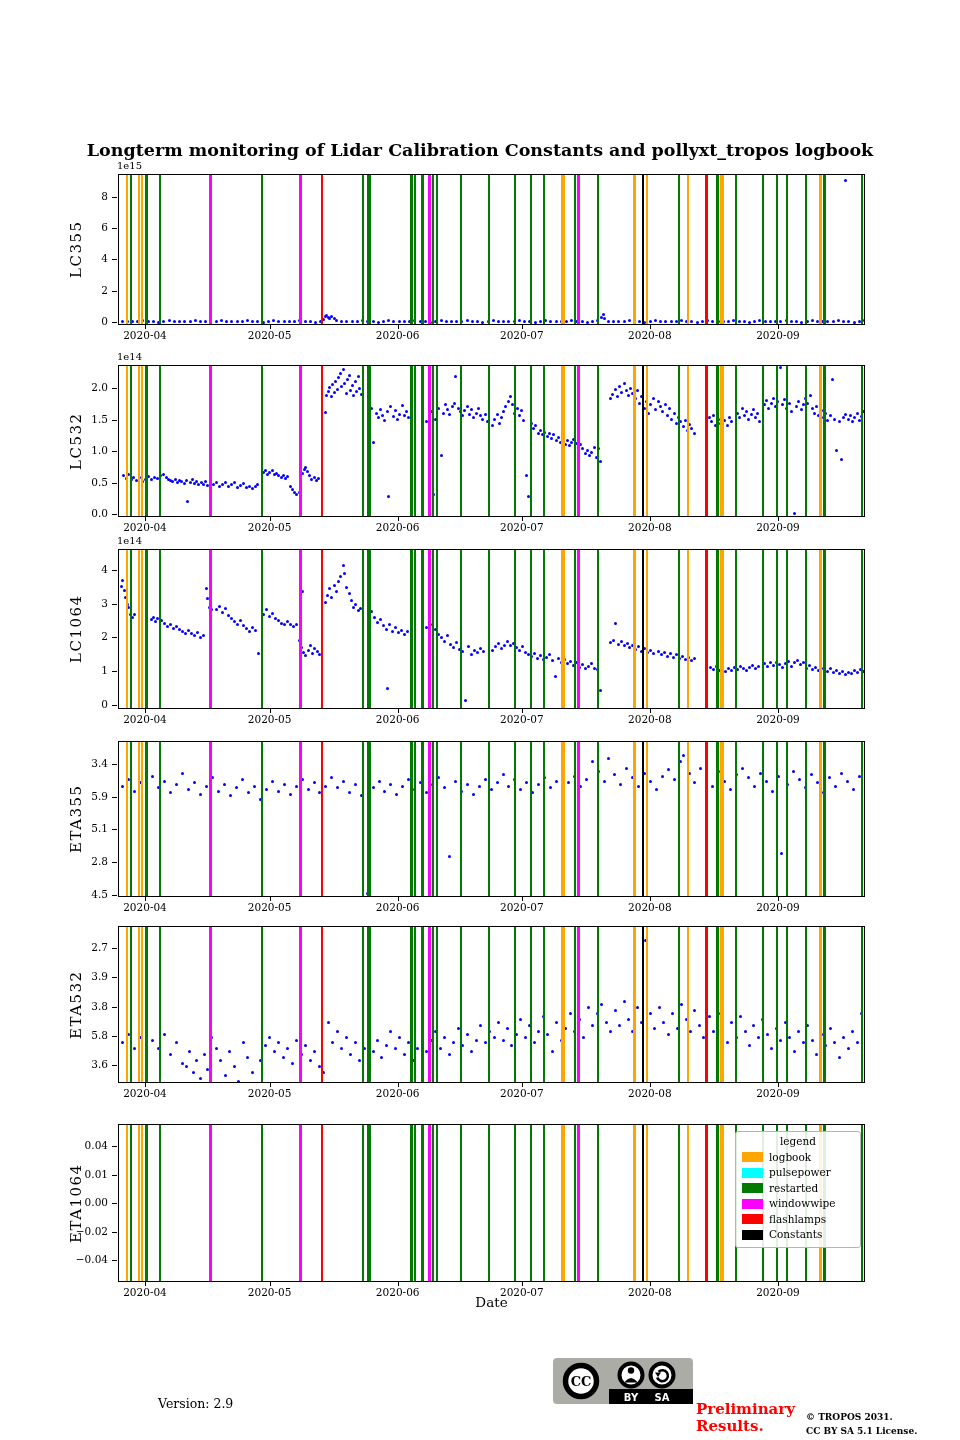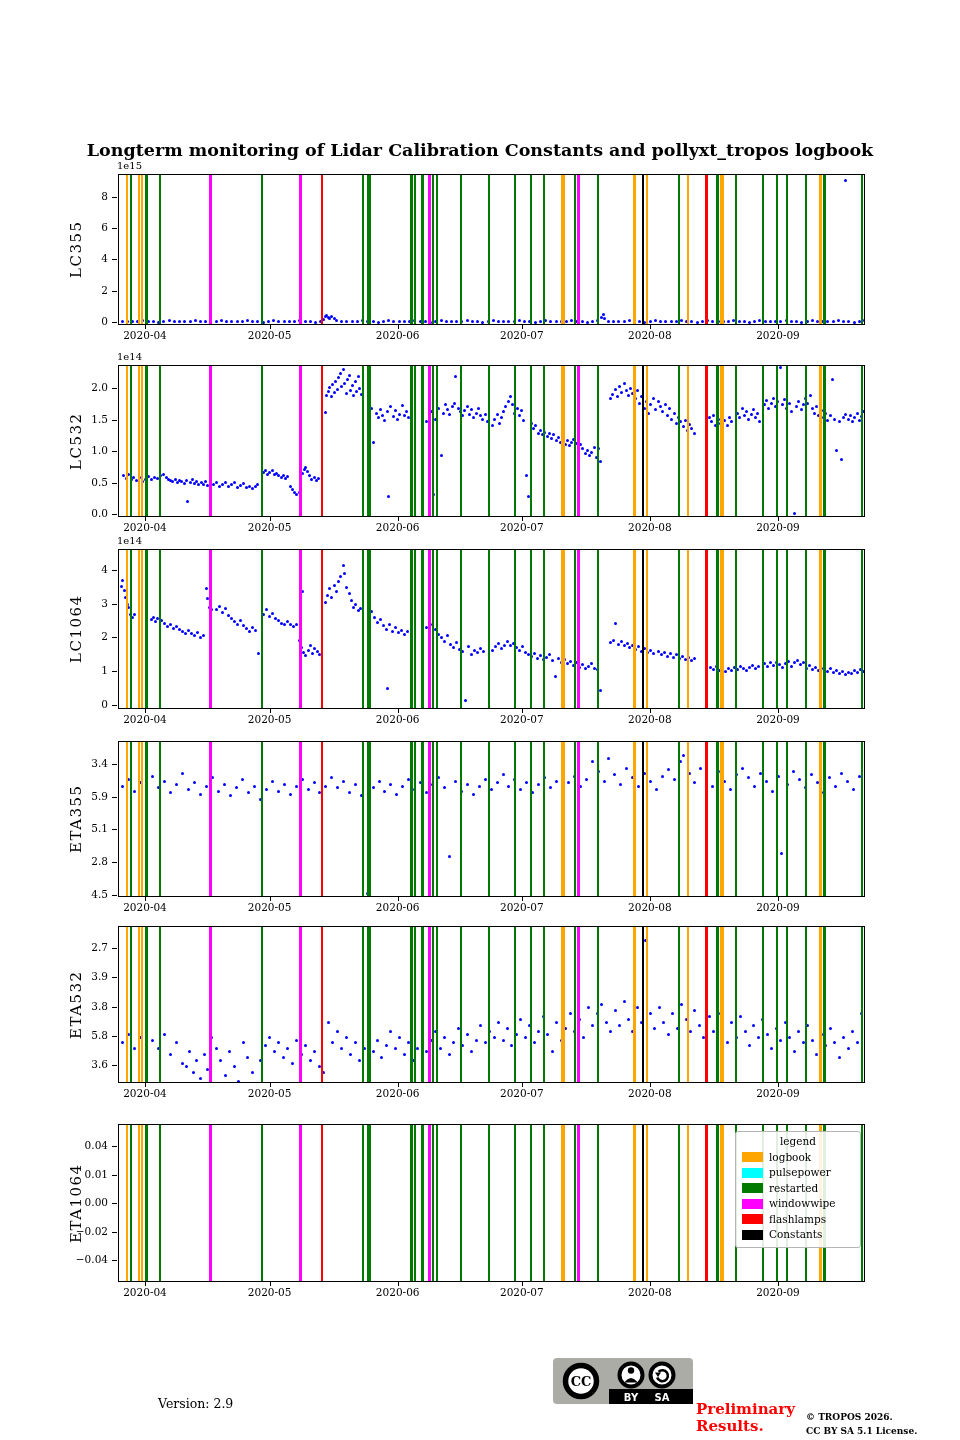--- a/index.html
+++ b/index.html
@@ -1463,20 +1463,21 @@
         <div class="xlab" style="left: 248.7px; top: 162px;">2020-06</div>
         <div class="xtick" style="left: 403.8px; top: 158px;"></div>
         <div class="xlab" style="left: 372.8px; top: 162px;">2020-07</div>
         <div class="xtick" style="left: 531.9px; top: 158px;"></div>
         <div class="xlab" style="left: 500.9px; top: 162px;">2020-08</div>
         <div class="xtick" style="left: 660px; top: 158px;"></div>
         <div class="xlab" style="left: 629px; top: 162px;">2020-09</div>
         <div class="axname" style="left: -52px; top: 0px; height: 158px; width: 20px;">ETA1064</div>
       </div>
     </div>
+  <div class="xaxis-title" style="left:118px;top:1294px;width:747px;">Date</div>
 
   <div class="version" style="left:158px;top:1396px;">Version: 2.9</div>
 
   <svg class="ccbadge" style="left:553px;top:1358px;" width="140" height="46" viewBox="0 0 140 46">
     <rect x="0" y="0" width="140" height="46" rx="4" fill="#acaca7"></rect>
     <rect x="56" y="31" width="84" height="15" fill="#000000"></rect>
     <circle cx="28" cy="23" r="15.5" fill="#ffffff" stroke="#000000" stroke-width="5.5"></circle>
     <text x="28" y="28" font-size="13" font-weight="bold" text-anchor="middle" font-family="DejaVu Serif, Liberation Serif, serif">CC</text>
     <circle cx="78" cy="17" r="11.5" fill="#ffffff" stroke="#000000" stroke-width="4"></circle>
     <circle cx="78" cy="12.5" r="3.2" fill="#000000"></circle>
@@ -1487,16 +1488,16 @@
     <text x="78" y="42.5" font-size="10" font-weight="bold" fill="#ffffff" text-anchor="middle" font-family="DejaVu Sans, Liberation Sans, sans-serif">BY</text>
     <text x="109" y="42.5" font-size="10" font-weight="bold" fill="#ffffff" text-anchor="middle" font-family="DejaVu Sans, Liberation Sans, sans-serif">SA</text>
   </svg>
 
   <div class="prelim" style="left: 696px; top: 1401px; color: rgb(255, 0, 0);">
     <div>Preliminary</div>
     <div>Results.</div>
   </div>
 
   <div class="copyr" style="left:806px;top:1410px;">
-    <div>© TROPOS 2026.</div>
+    <div>© TROPOS 2031.</div>
     <div>CC BY SA 5.1 License.</div>
   </div>
 </div>
 
 </body></html>

